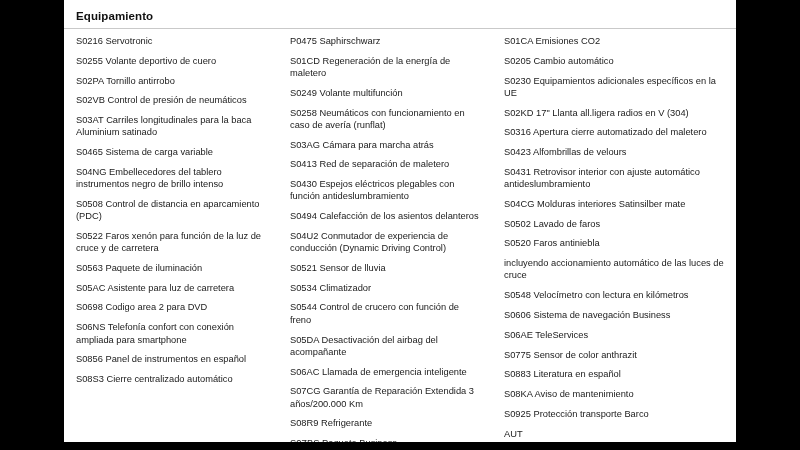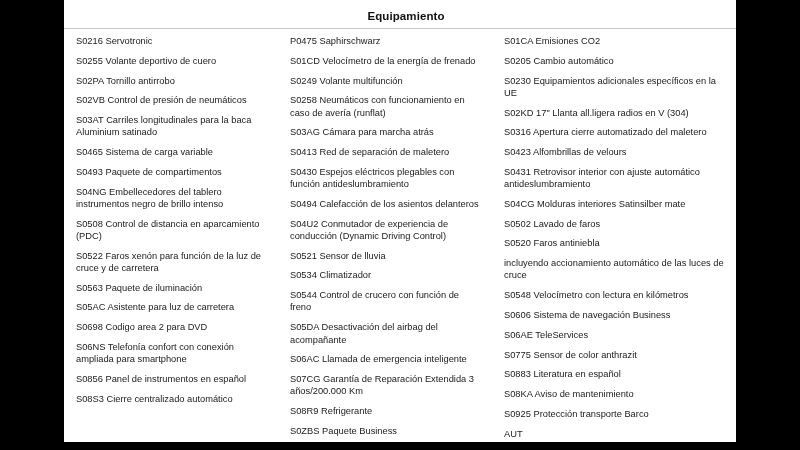--- a/index.html
+++ b/index.html
@@ -28,21 +28,20 @@
     width: 672px;
     height: 450px;
     background: #ffffff;
   }
   .header {
     padding: 10px 0 6px 12px;
     font-size: 11.5px;
     font-weight: bold;
     color: #111111;
     letter-spacing: 0.1px;
-    text-align: center;
   }
   .rule {
     height: 1px;
     background: #c9c9c9;
     margin: 0 0 0 0;
   }
   .columns {
     display: flex;
     flex-direction: row;
     padding: 6px 0 0 0;
@@ -82,36 +81,35 @@
 
     <div class="columns">
 
       <div class="col col-1">
         <div class="item">S0216 Servotronic</div>
         <div class="item">S0255 Volante deportivo de cuero</div>
         <div class="item">S02PA Tornillo antirrobo</div>
         <div class="item">S02VB Control de presión de neumáticos</div>
         <div class="item">S03AT Carriles longitudinales para la baca Aluminium satinado</div>
         <div class="item">S0465 Sistema de carga variable</div>
-        <div class="item">S0493 Paquete de compartimentos</div>
         <div class="item">S04NG Embellecedores del tablero instrumentos negro de brillo intenso</div>
         <div class="item">S0508 Control de distancia en aparcamiento (PDC)</div>
         <div class="item">S0522 Faros xenón para función de la luz de cruce y de carretera</div>
         <div class="item">S0563 Paquete de iluminación</div>
         <div class="item">S05AC Asistente para luz de carretera</div>
         <div class="item">S0698 Codigo area 2 para DVD</div>
         <div class="item">S06NS Telefonía confort con conexión ampliada para smartphone</div>
         <div class="item">S0856 Panel de instrumentos en español</div>
         <div class="item">S08S3 Cierre centralizado automático</div>
 
       </div>
 
       <div class="col col-2">
         <div class="item">P0475 Saphirschwarz</div>
-        <div class="item">S01CD Velocímetro de la energía de frenado</div>
+        <div class="item">S01CD Regeneración de la energía de maletero</div>
         <div class="item">S0249 Volante multifunción</div>
         <div class="item">S0258 Neumáticos con funcionamiento en caso de avería (runflat)</div>
         <div class="item">S03AG Cámara para marcha atrás</div>
         <div class="item">S0413 Red de separación de maletero</div>
         <div class="item">S0430 Espejos eléctricos plegables con función antideslumbramiento</div>
         <div class="item">S0494 Calefacción de los asientos delanteros</div>
         <div class="item">S04U2 Conmutador de experiencia de conducción (Dynamic Driving Control)</div>
         <div class="item">S0521 Sensor de lluvia</div>
         <div class="item">S0534 Climatizador</div>
         <div class="item">S0544 Control de crucero con función de freno</div>

